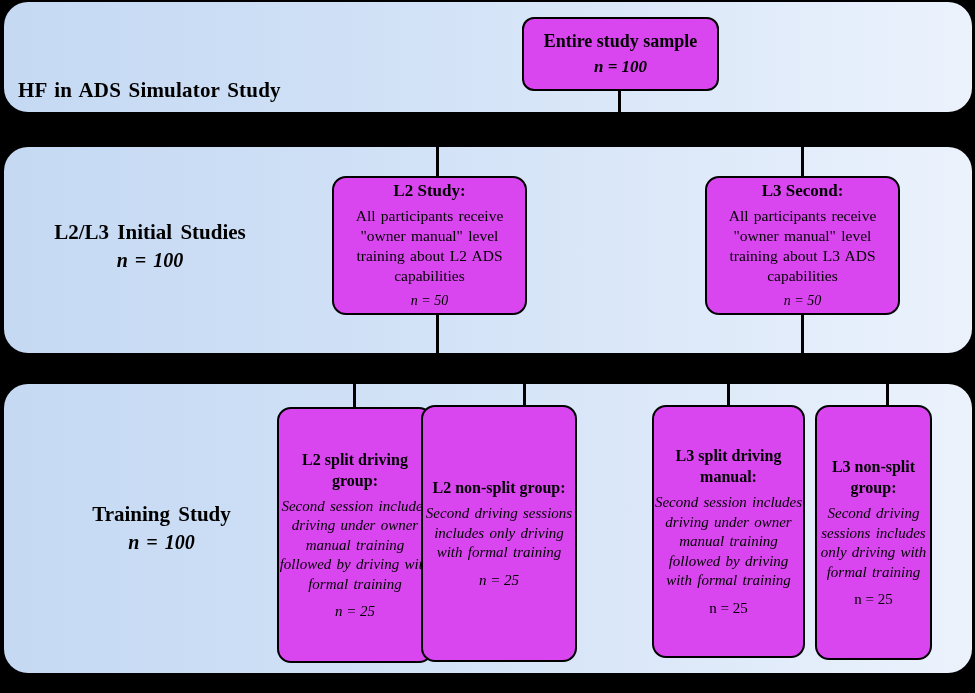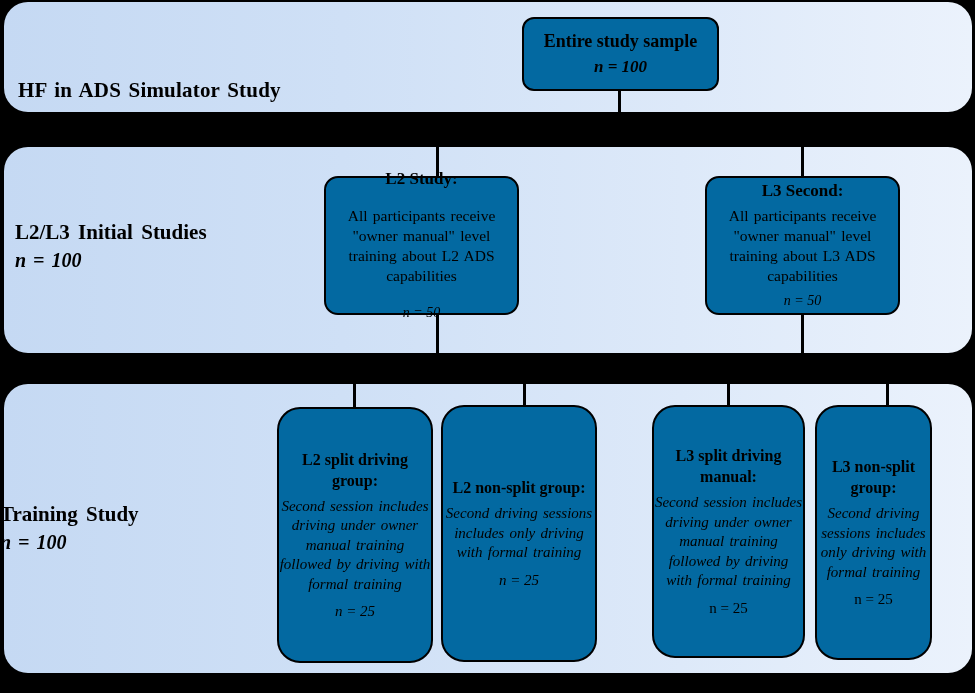--- a/index.html
+++ b/index.html
@@ -22,63 +22,63 @@
   .band3 { top: 384px; height: 289px; }
 
   .band1-title {
     position: absolute; left: 18px; top: 42px;
     font-size: 21px; font-weight: bold;
     letter-spacing: 0.2px; word-spacing: 2px;
     white-space: nowrap;
     margin-top: 36px;
   }
   .band-label-group {
-    position: absolute; text-align: left;
+    position: absolute; text-align: center;
     font-weight: bold;
     font-family: Liberation Serif, serif;
   }
   .band2-label { left: 15px; top: 218px; width: 270px; }
-  .band3-label { left: 0; top: 500px; width: 275px; }
+  .band3-label { left: 24px; top: 500px; width: 275px; }
   .band-label-line1 { font-size: 21px; word-spacing: 3px; line-height: 28px; }
   .band-label-n { font-size: 20px; font-style: italic; line-height: 28px; word-spacing: 2px; }
 
   .connector {
     position: absolute; width: 3px; background: #000000;
   }
 
   .node {
     position: absolute;
-    background: #0369a1;
+    background: #d946ef;
     border: 2.5px solid #000000;
     border-radius: 14px;
     box-sizing: border-box;
     display: flex; flex-direction: column;
     align-items: center; justify-content: center;
     text-align: center;
     padding: 6px 0;
   }
   .node-title { font-weight: bold; }
   .node-body { word-spacing: 1.5px; }
   .node-n { font-style: italic; }
   .node-n.upright { font-style: normal; }
 
   .root-node { left: 522px; top: 17px; width: 197px; height: 74px; border-radius: 12px; }
   .root-node .node-title { font-size: 18px; line-height: 24px; }
   .root-node .node-n { font-size: 17px; font-weight: bold; line-height: 24px; margin-top: 2px; }
 
   .study-node { width: 195px; height: 139px; top: 176px; }
-  .study-l2 { left: 324px; gap: 12px; }
+  .study-l2 { left: 332px; }
   .study-l3 { left: 705px; }
   .study-node .node-title { font-size: 17px; line-height: 22px; margin-bottom: 4px; }
   .study-node .node-body  { font-size: 15.5px; line-height: 20px; }
   .study-node .node-n     { font-size: 14px; line-height: 20px; margin-top: 5px; }
 
-  .group-node { width: 156px; border-radius: 23px; }
+  .group-node { width: 156px; }
   .group1 { left: 277px; top: 407px; height: 256px; }
-  .group2 { left: 441px; top: 405px; height: 257px; }
+  .group2 { left: 421px; top: 405px; height: 257px; }
   .group3 { left: 652px; top: 405px; height: 253px; width: 153px; }
   .group4 { left: 815px; top: 405px; height: 255px; width: 117px; }
   .group-node .node-title { font-size: 16px; line-height: 21px; margin-bottom: 6px; }
   .group-node .node-body  { font-size: 15px; line-height: 19.5px; font-style: italic; }
   .group-node .node-n     { font-size: 15px; line-height: 20px; margin-top: 7px; }
 </style>
 </head>
 <body>
 
 <div class="band band1"></div>

